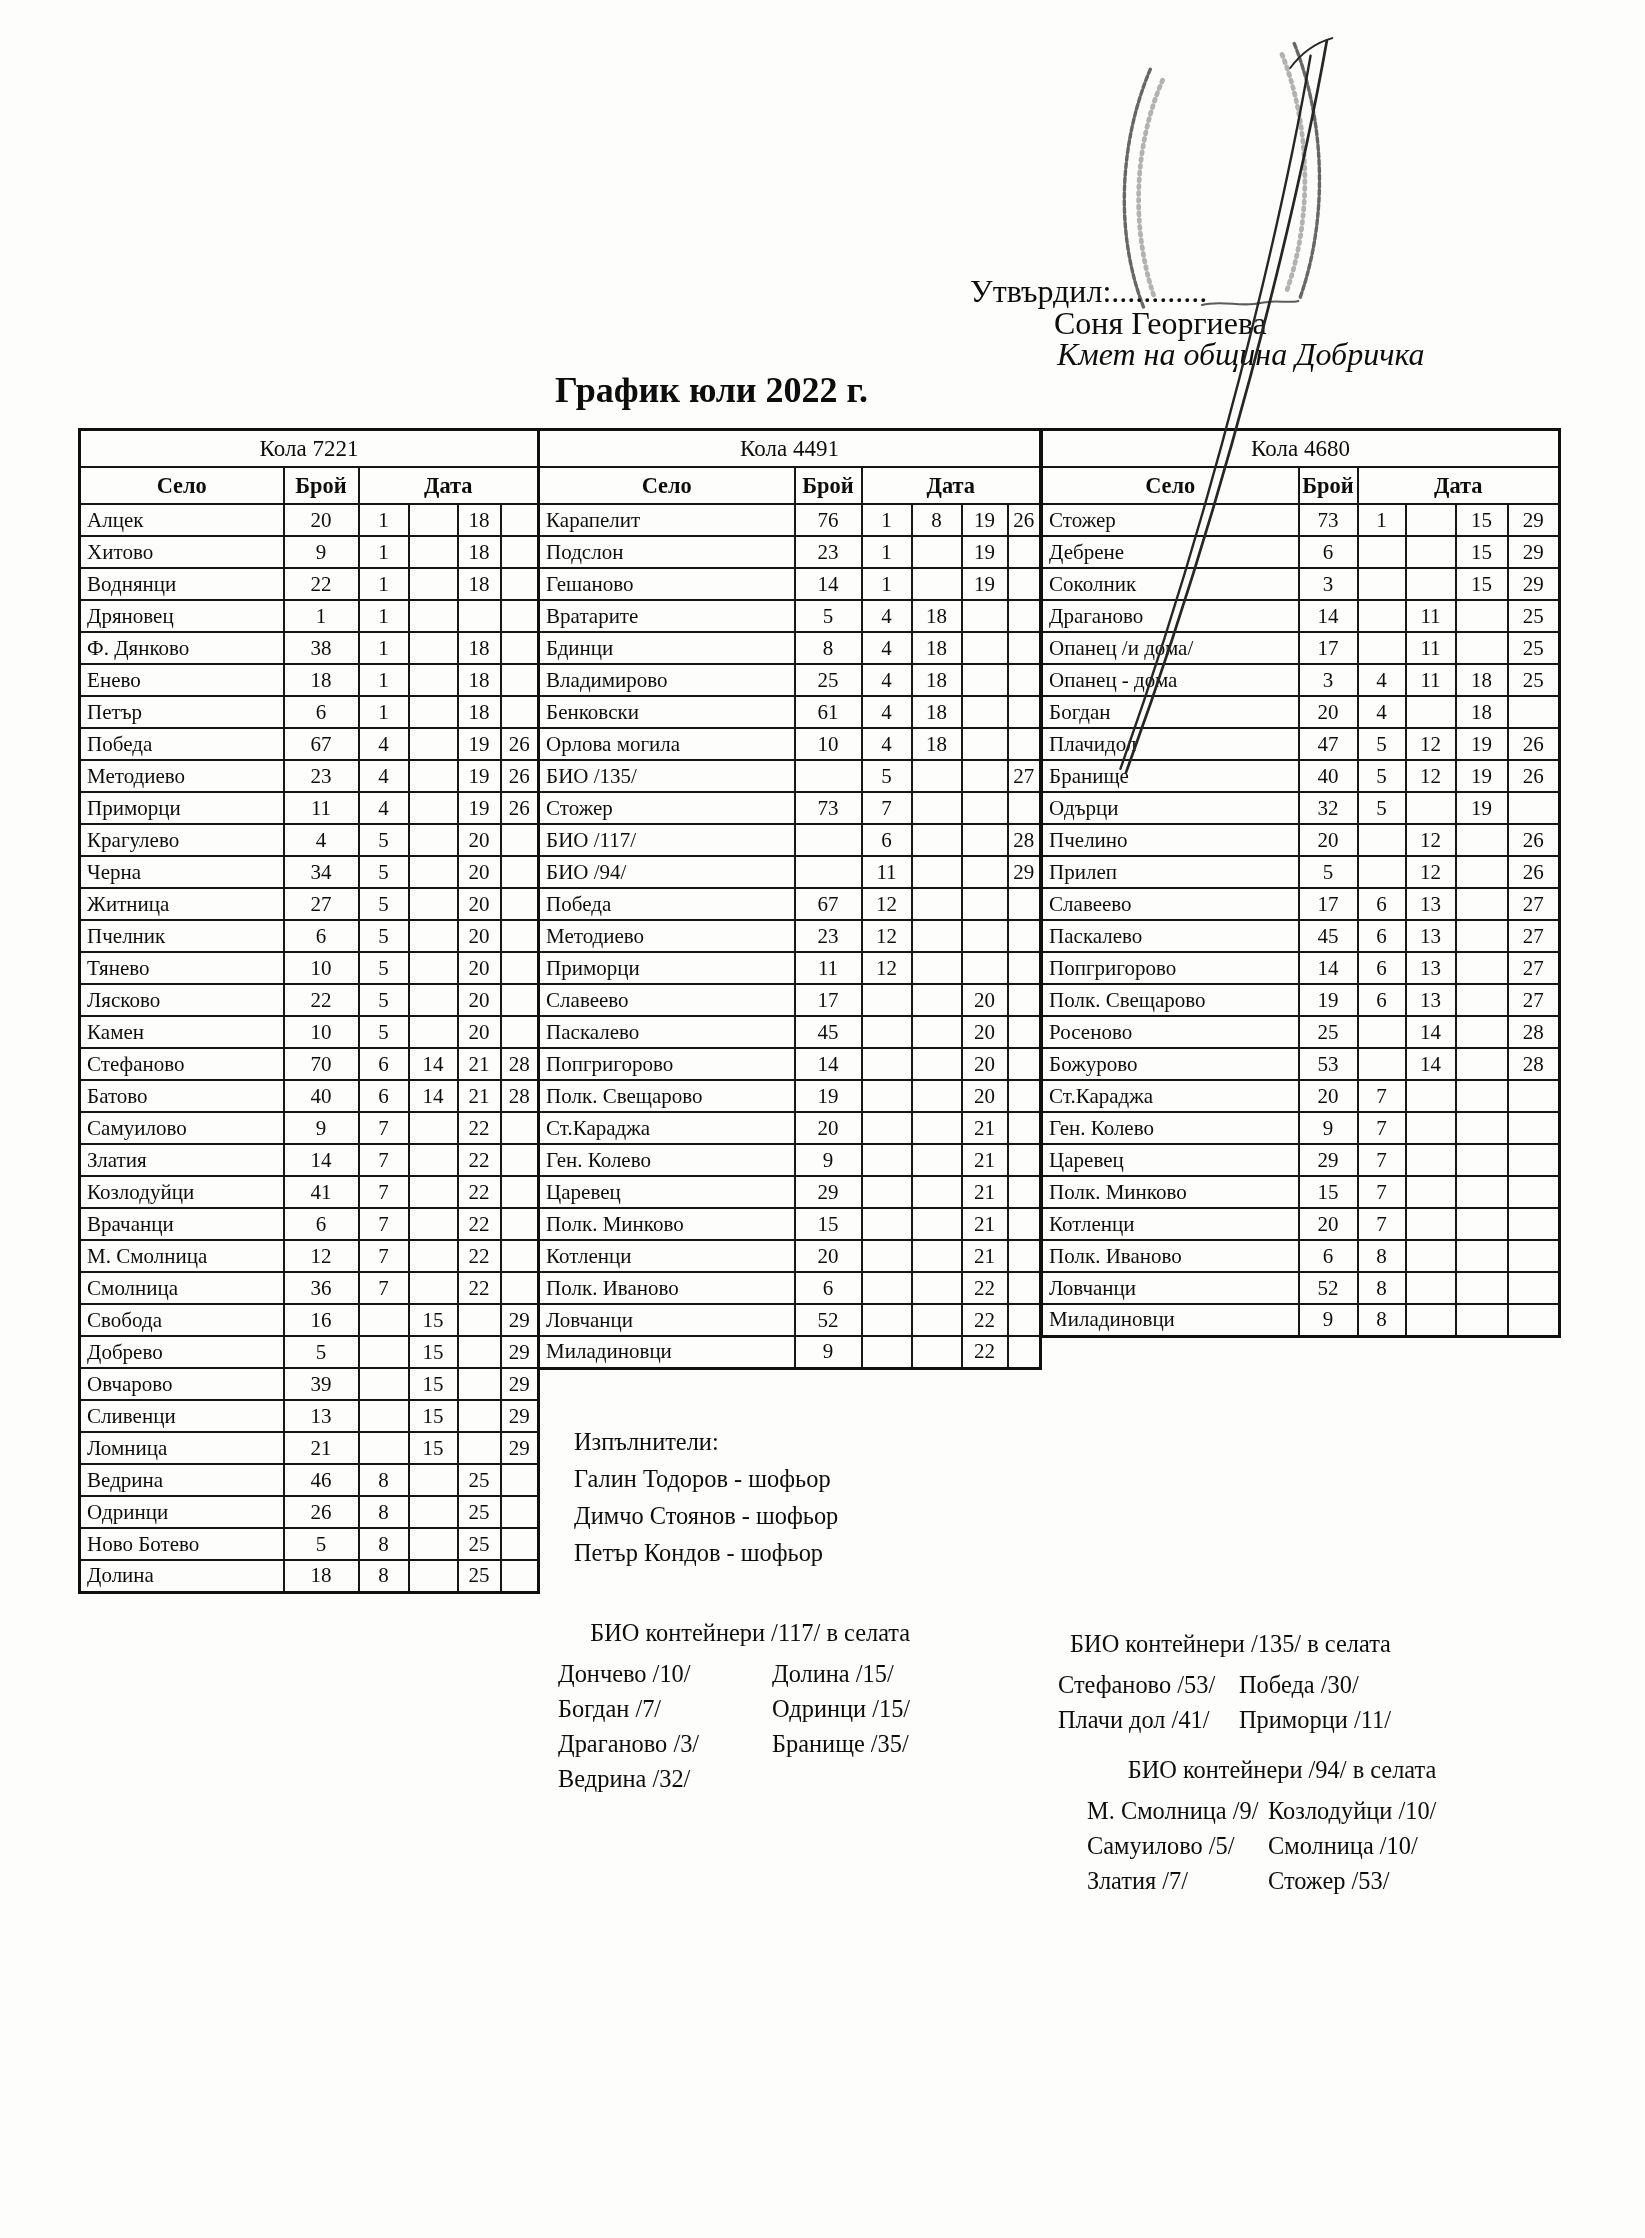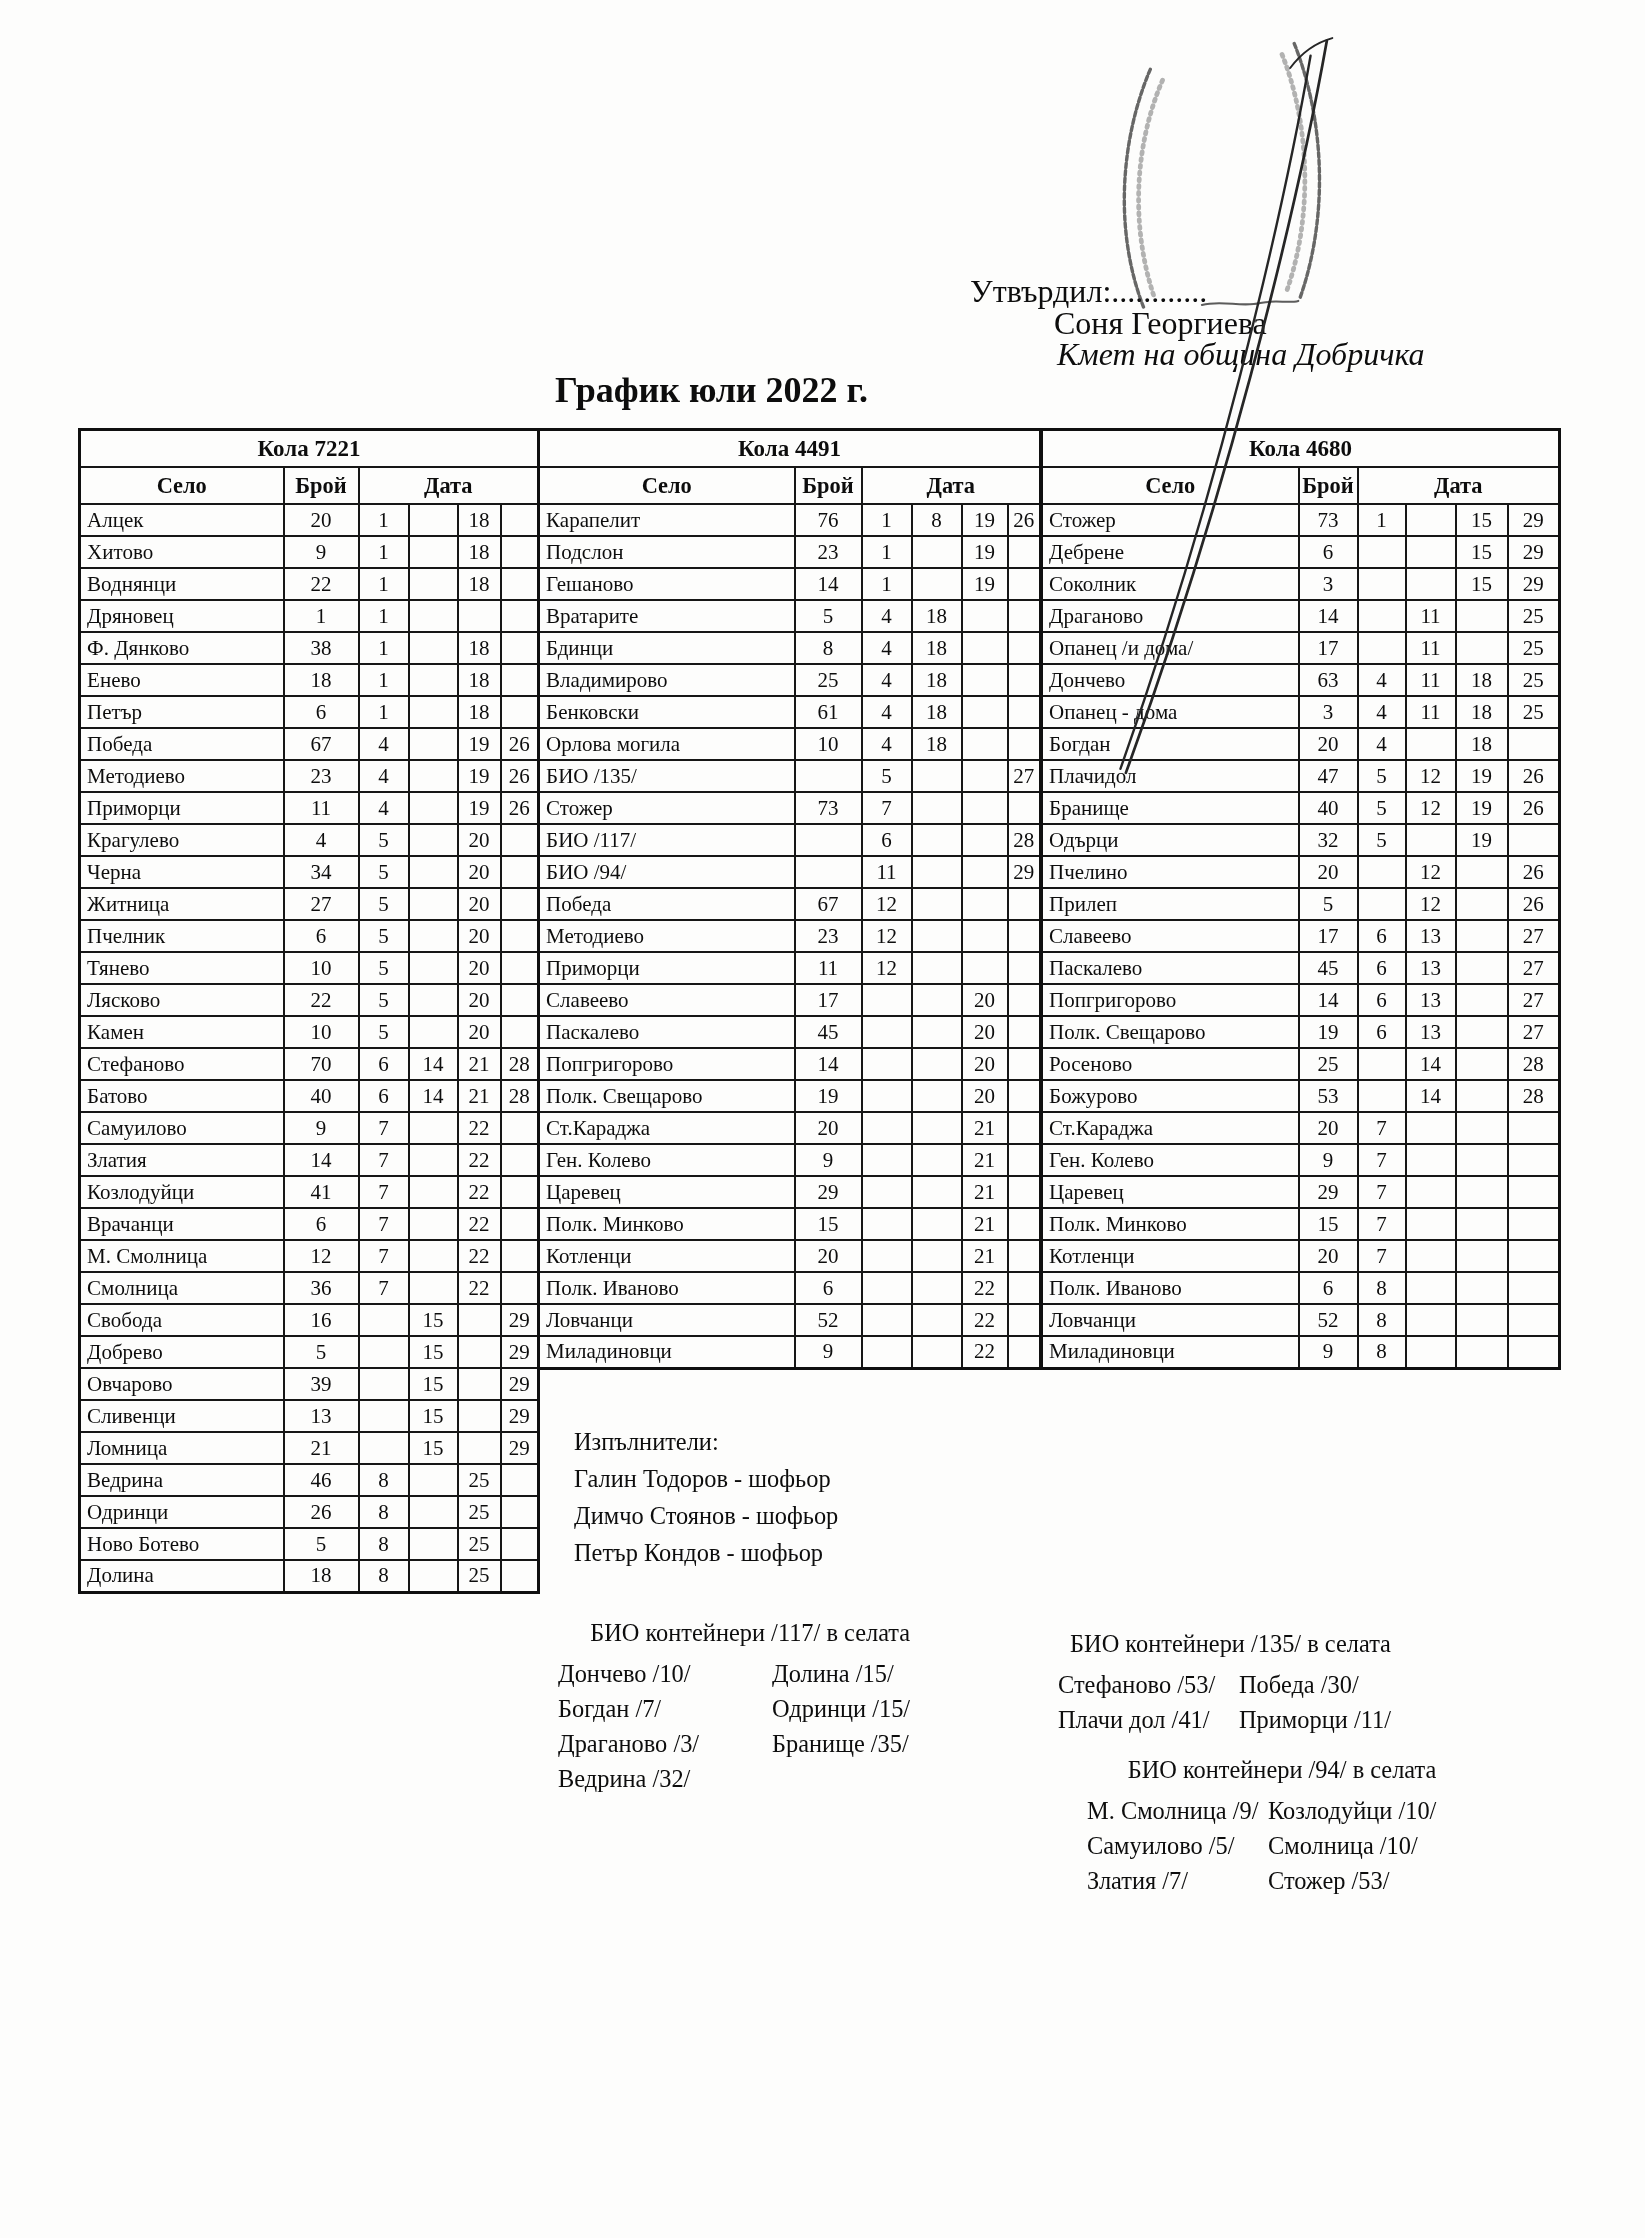--- a/index.html
+++ b/index.html
@@ -10,21 +10,21 @@
   .abs{position:absolute;white-space:nowrap;}
   .approve{font-size:32px;}
   .approver-title{font-style:italic;}
   .doc-title{font-size:36px;font-weight:bold;}
   
   .tbl{position:absolute;top:428px;border-collapse:collapse;table-layout:fixed;border:3.4px solid #101010;}
   #t1{left:78px;width:459px;}
   #t2{left:537px;width:502px;}
   #t3{left:1040px;width:519px;}
   .tbl th,.tbl td{border:2px solid #161616;padding:0;white-space:nowrap;overflow:hidden;font-weight:normal;}
-  .tbl th.car{height:35px;font-size:23px;font-weight:bold;text-align:center;}
+  .tbl th.car{height:35px;font-size:23px;font-weight:normal;text-align:center;}
   .tbl th.hdr{height:35px;font-size:22.4px;font-weight:bold;text-align:center;}
   .tbl tbody tr{height:32px;}
   .tbl td{font-size:21px;}
   td.village{text-align:left;padding-left:6.1px;}
   td.num{text-align:center;}
   
   .exec{position:absolute;left:574px;top:1423px;font-size:24.4px;line-height:37px;}
   .bio{position:absolute;font-size:24.4px;line-height:35px;}
   .bio .bio-title{margin-bottom:6.1px;text-align:right;}
   .bio .cols{display:flex;align-items:flex-start;}
@@ -637,28 +637,20 @@
       </tr>
         <tr>
         <td class="village">Опанец /и дома/</td>
         <td class="num">17</td>
         <td class="num"></td>
         <td class="num">11</td>
         <td class="num"></td>
         <td class="num">25</td>
       </tr>
         <tr>
-        <td class="village">Дончево</td>
-        <td class="num">63</td>
-        <td class="num">4</td>
-        <td class="num">11</td>
-        <td class="num">18</td>
-        <td class="num">25</td>
-      </tr>
-        <tr>
         <td class="village">Опанец - дома</td>
         <td class="num">3</td>
         <td class="num">4</td>
         <td class="num">11</td>
         <td class="num">18</td>
         <td class="num">25</td>
       </tr>
         <tr>
         <td class="village">Богдан</td>
         <td class="num">20</td>

